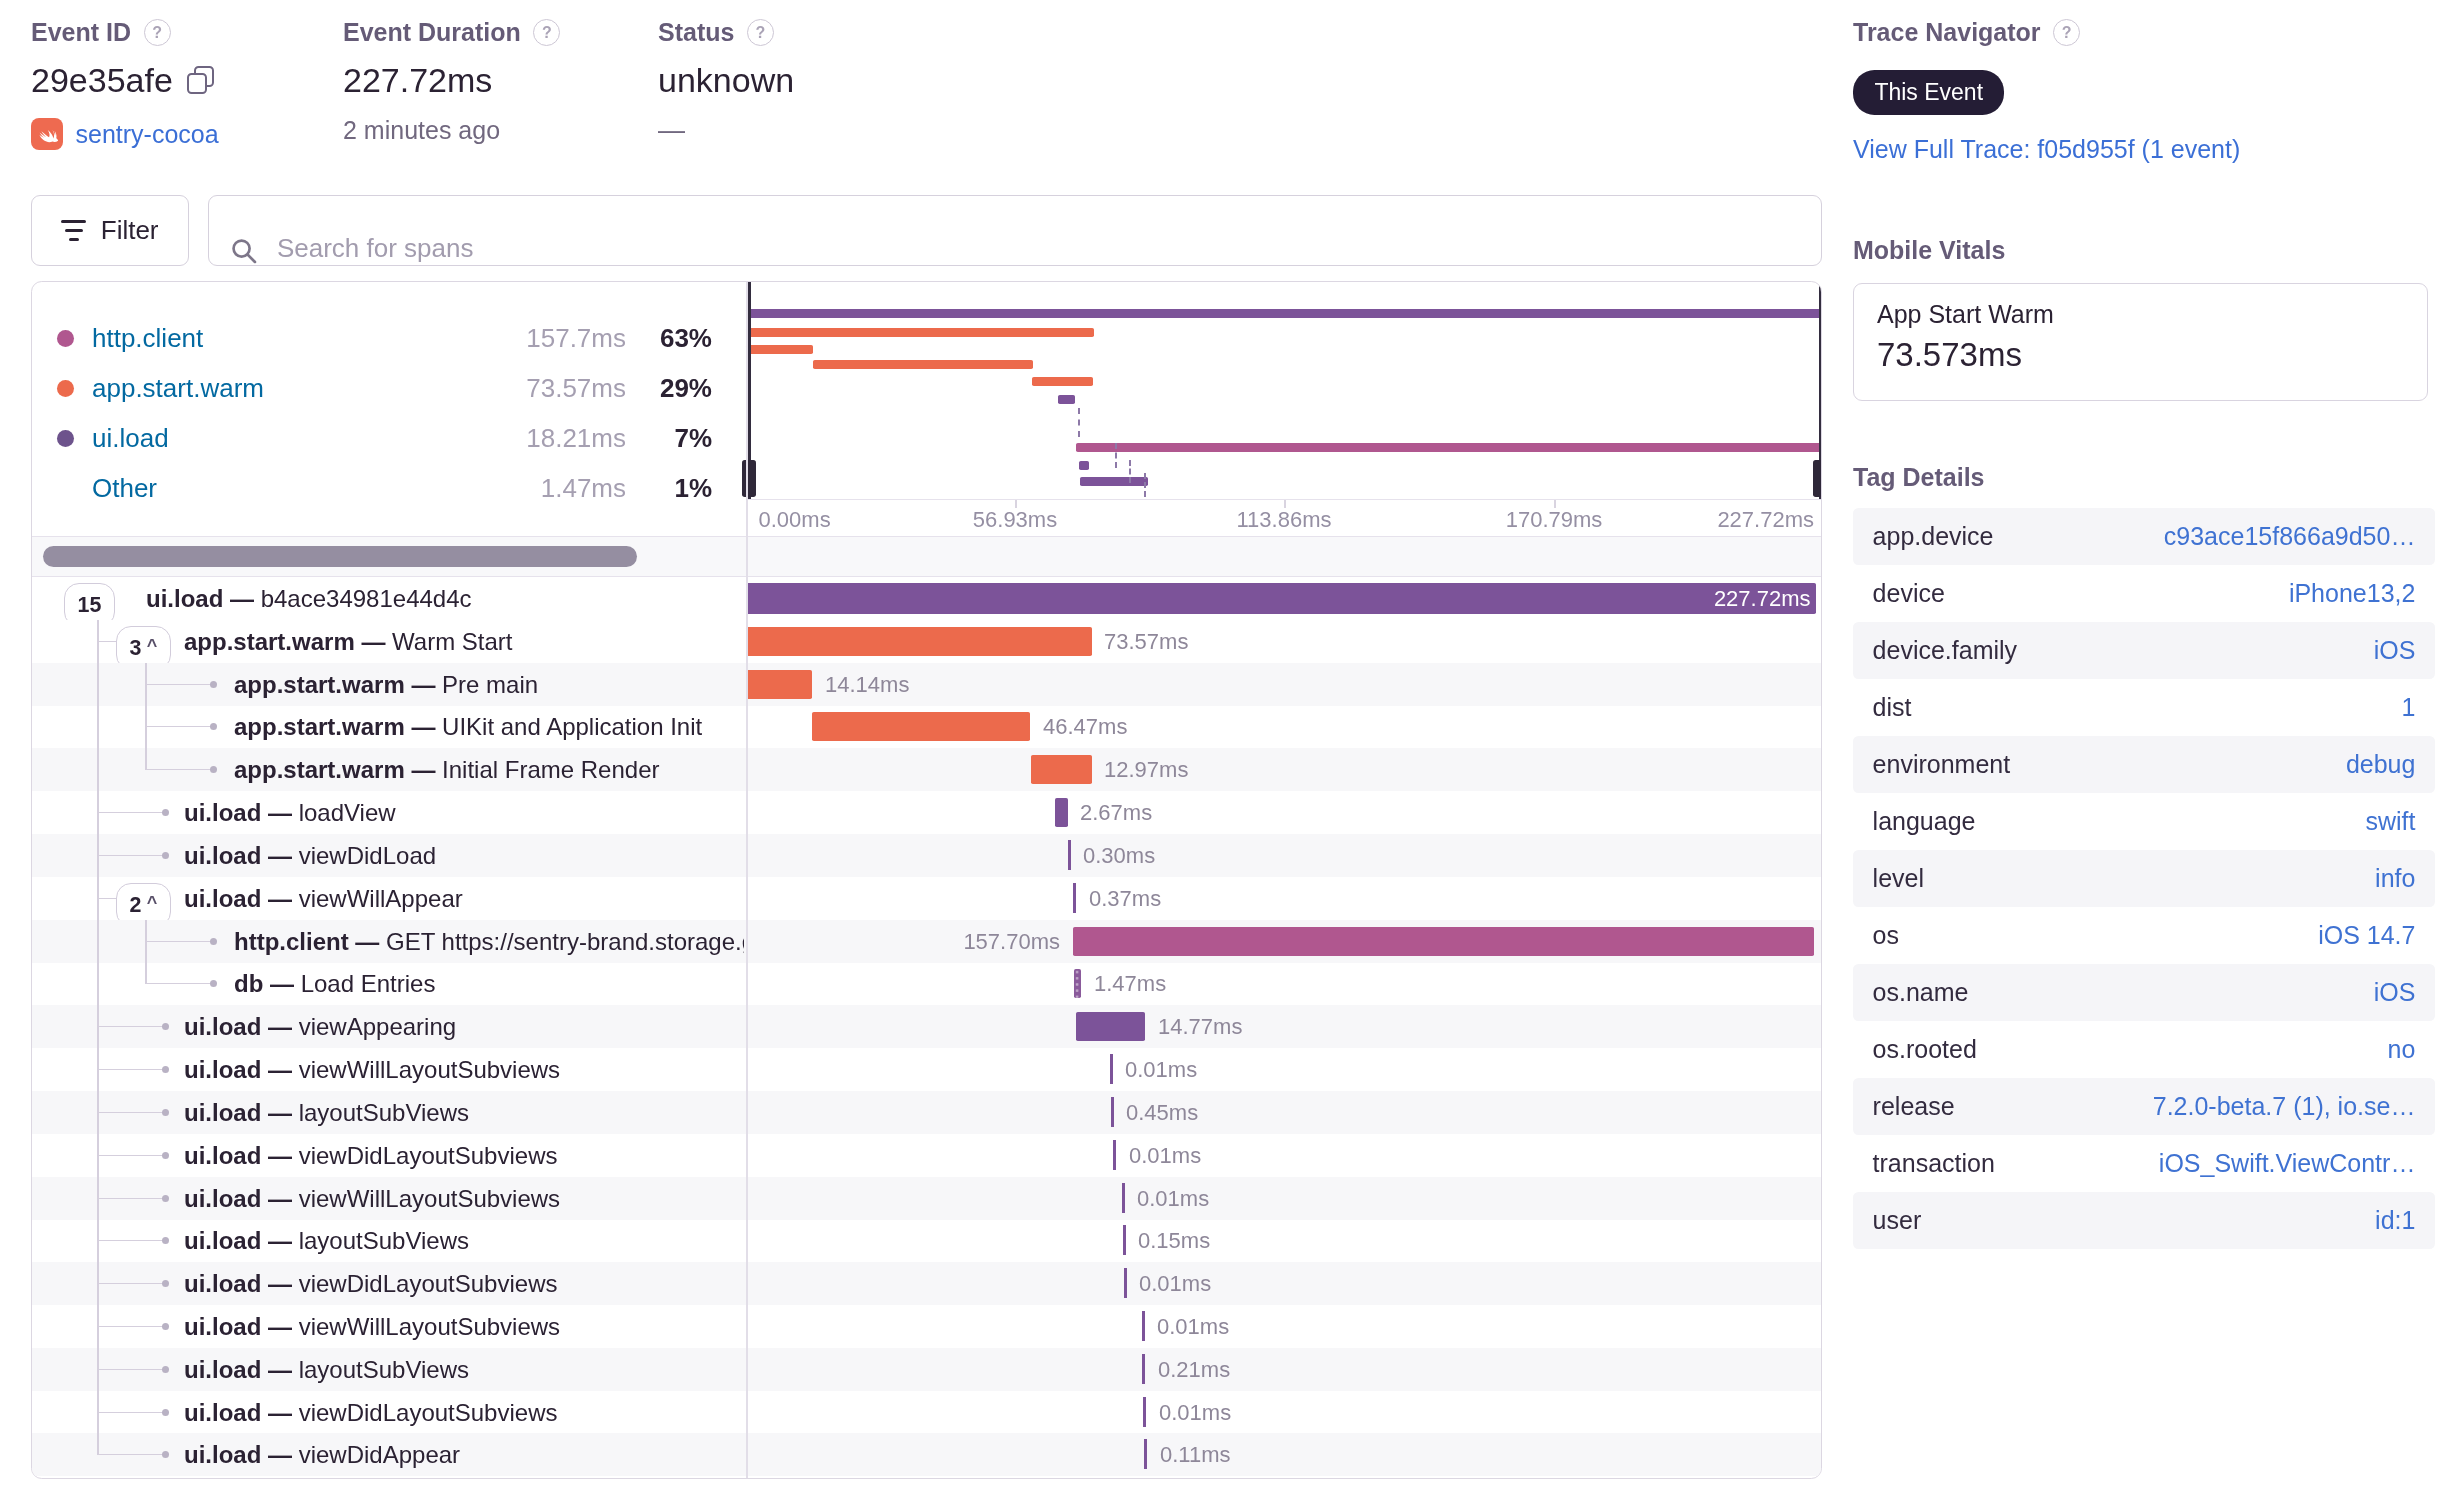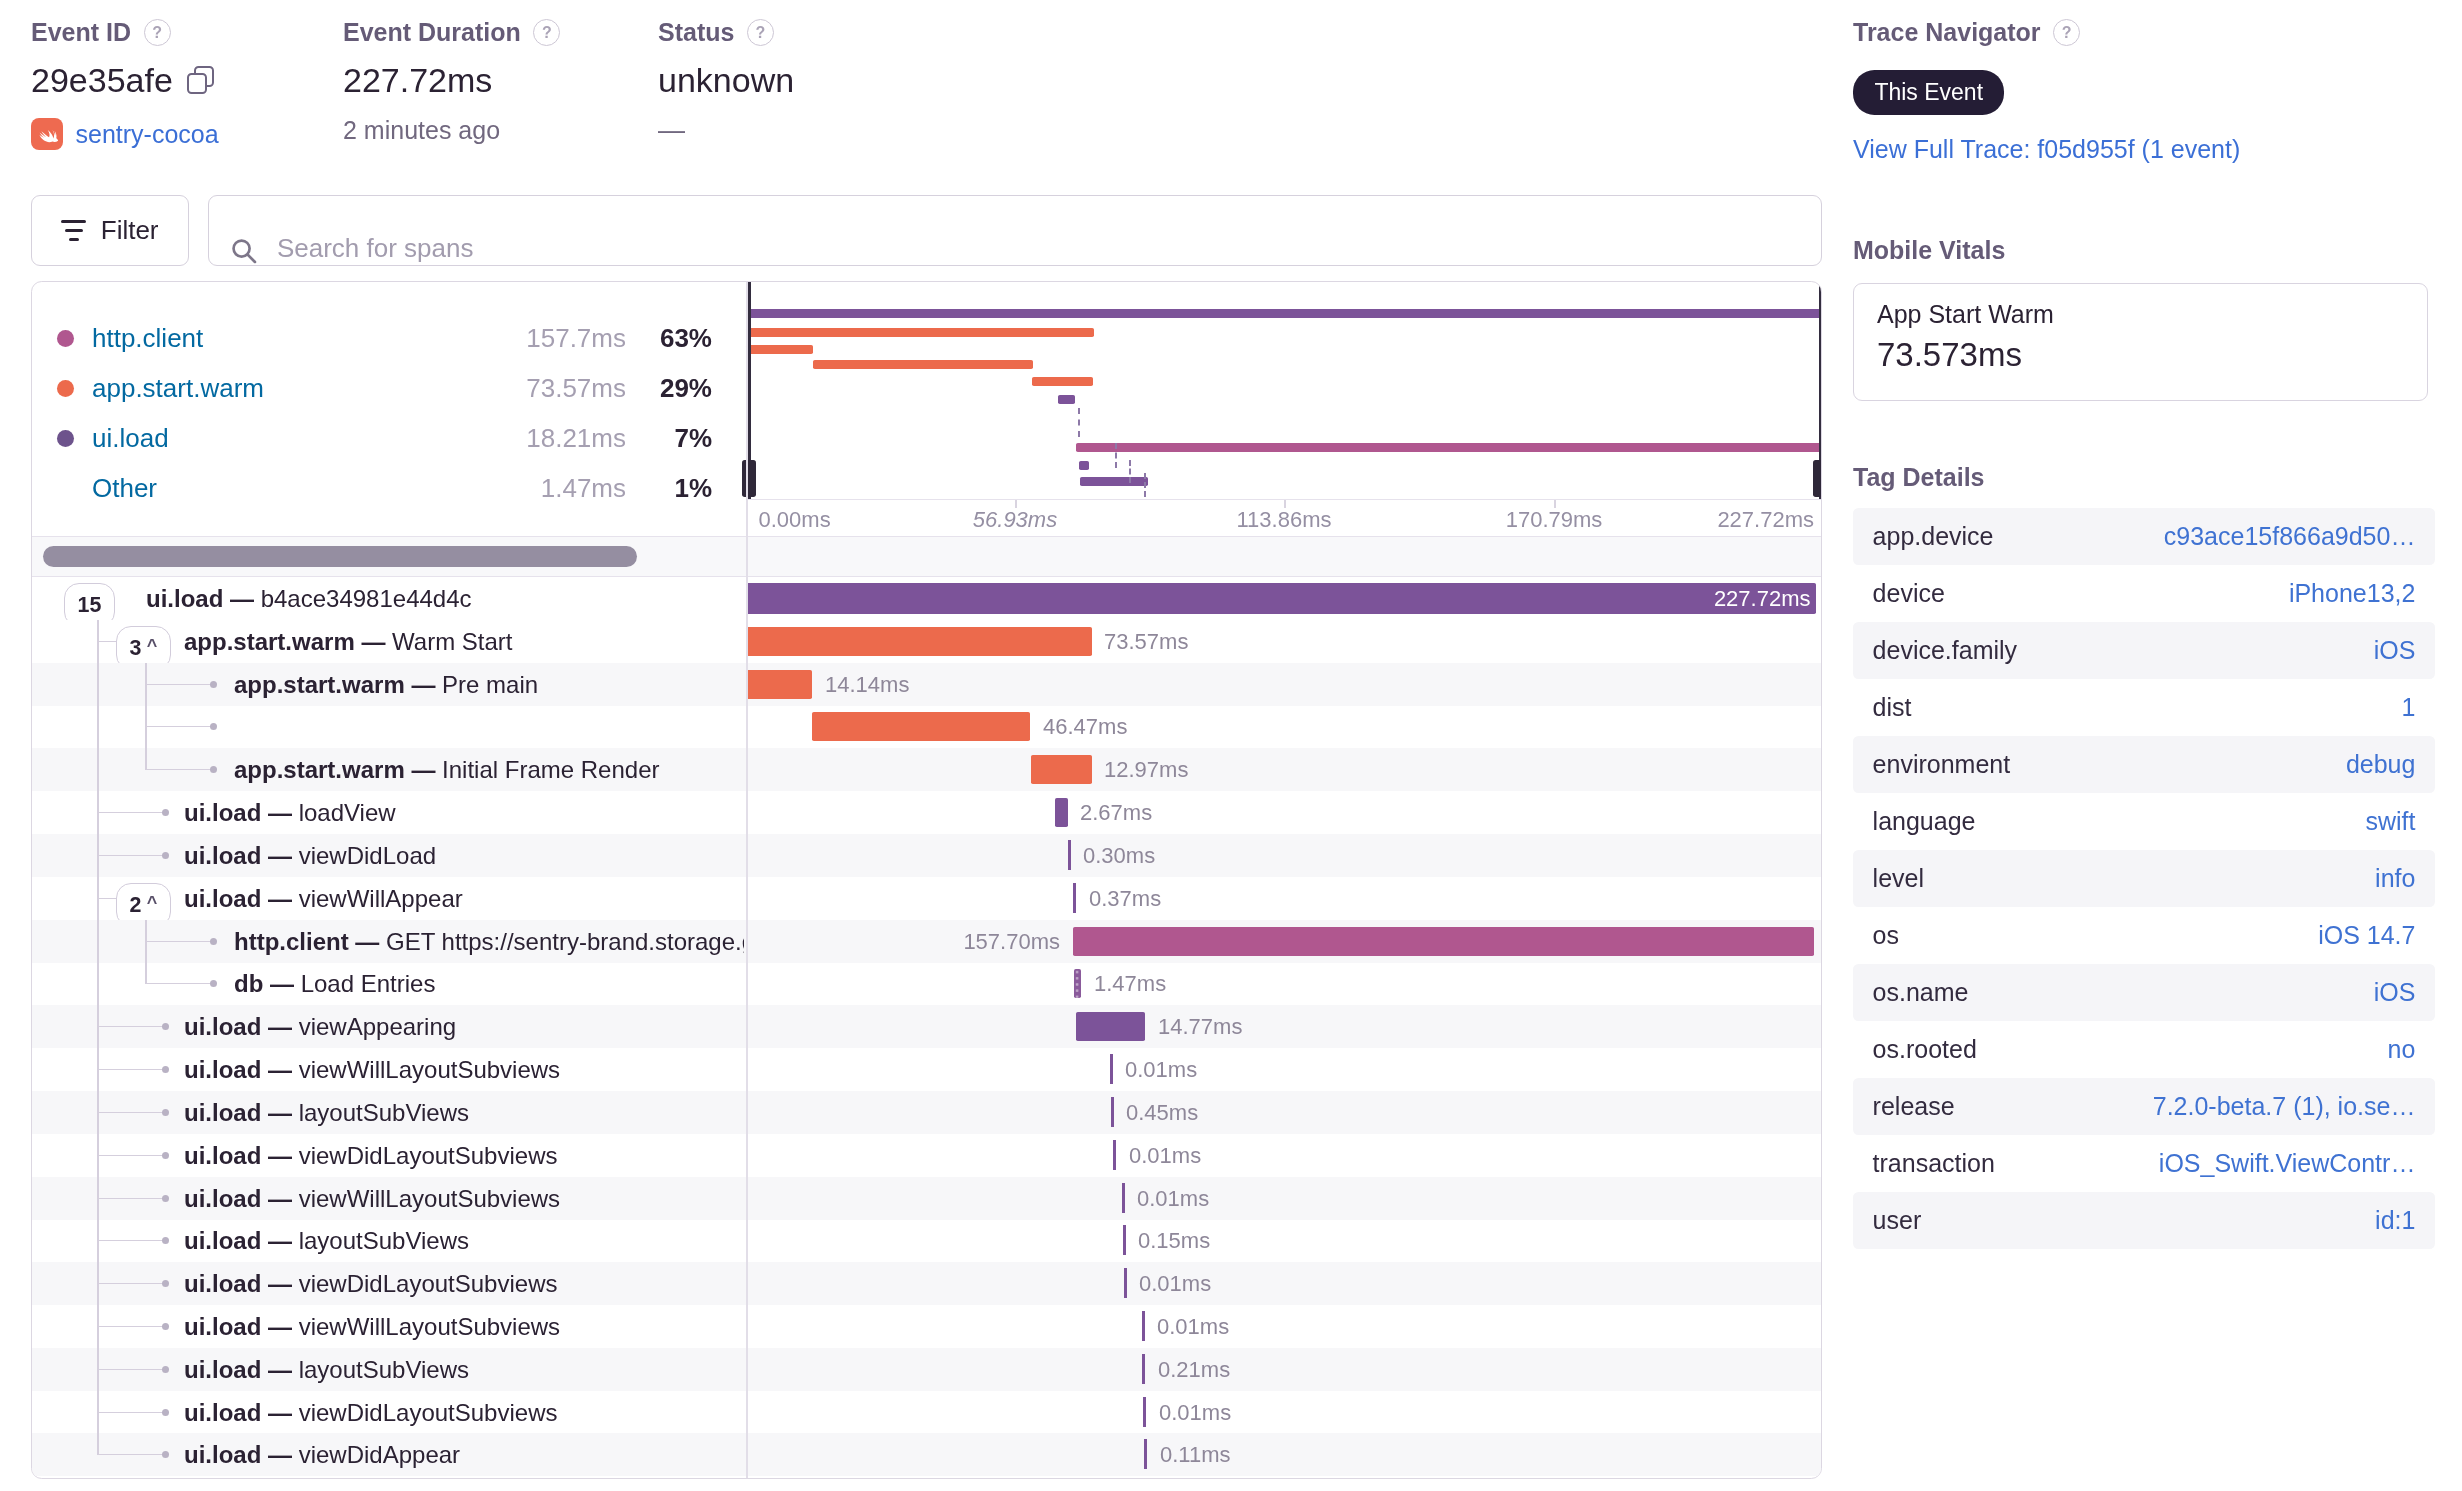--- a/index.html
+++ b/index.html
@@ -284,21 +284,21 @@
       <div class="mm-dash" style="left: 369px; top: 161px; height: 25px;"></div>
       <div class="mm-dash" style="left: 383px; top: 178px; height: 23px;"></div>
       <div class="mm-dash" style="left: 398px; top: 191px; height: 24px;"></div>
       <div class="mm-handle" style="left: 0px;"></div>
       <div class="mm-handle" style="right: 0px;"></div>
       <div class="mm-grip" style="left: -4.5px;"></div>
       <div class="mm-grip" style="right: -4.5px;"></div>
     </div>
   <div class="axis" id="axis">
       <div class="axis-label" style="left: 12.5px;">0.00ms</div>
-      <div class="axis-label" style="left: 269px; transform: translateX(-50%); font-style: italic;">56.93ms</div>
+      <div class="axis-label" style="left: 269px; transform: translateX(-50%);">56.93ms</div>
       <div class="axis-tick" style="left: 269px;"></div>
       <div class="axis-label" style="left: 538px; transform: translateX(-50%);">113.86ms</div>
       <div class="axis-tick" style="left: 538px;"></div>
       <div class="axis-label" style="left: 808px; transform: translateX(-50%);">170.79ms</div>
       <div class="axis-tick" style="left: 808px;"></div>
       <div class="axis-label" style="right: 9px;">227.72ms</div>
     </div>
   <div class="scroll-strip">
     <div class="scroll-thumb"></div>
   </div>
@@ -340,20 +340,21 @@
         </div>
         <div class="row-right">
           <div class="wbar" style="left: 0px; width: 66px; background: rgb(236, 106, 76);"></div>
           <div class="wlabel" style="left: 79px;">14.14ms</div>
         </div>
       </div>
       <div class="span-row" style="top: 128px;">
         <div class="row-left">
           <div class="connector" style="left: 113px; width: 70px;"></div>
           <div class="conn-dot" style="left: 178px;"></div>
+          <div class="row-text" style="left: 202px;"><b>app.start.warm — </b><span>UIKit and Application Init</span></div>
         </div>
         <div class="row-right">
           <div class="wbar" style="left: 66px; width: 218px; background: rgb(236, 106, 76);"></div>
           <div class="wlabel" style="left: 297px;">46.47ms</div>
         </div>
       </div>
       <div class="span-row striped" style="top: 171px;">
         <div class="row-left">
           <div class="connector" style="left: 113px; width: 70px;"></div>
           <div class="conn-dot" style="left: 178px;"></div>

